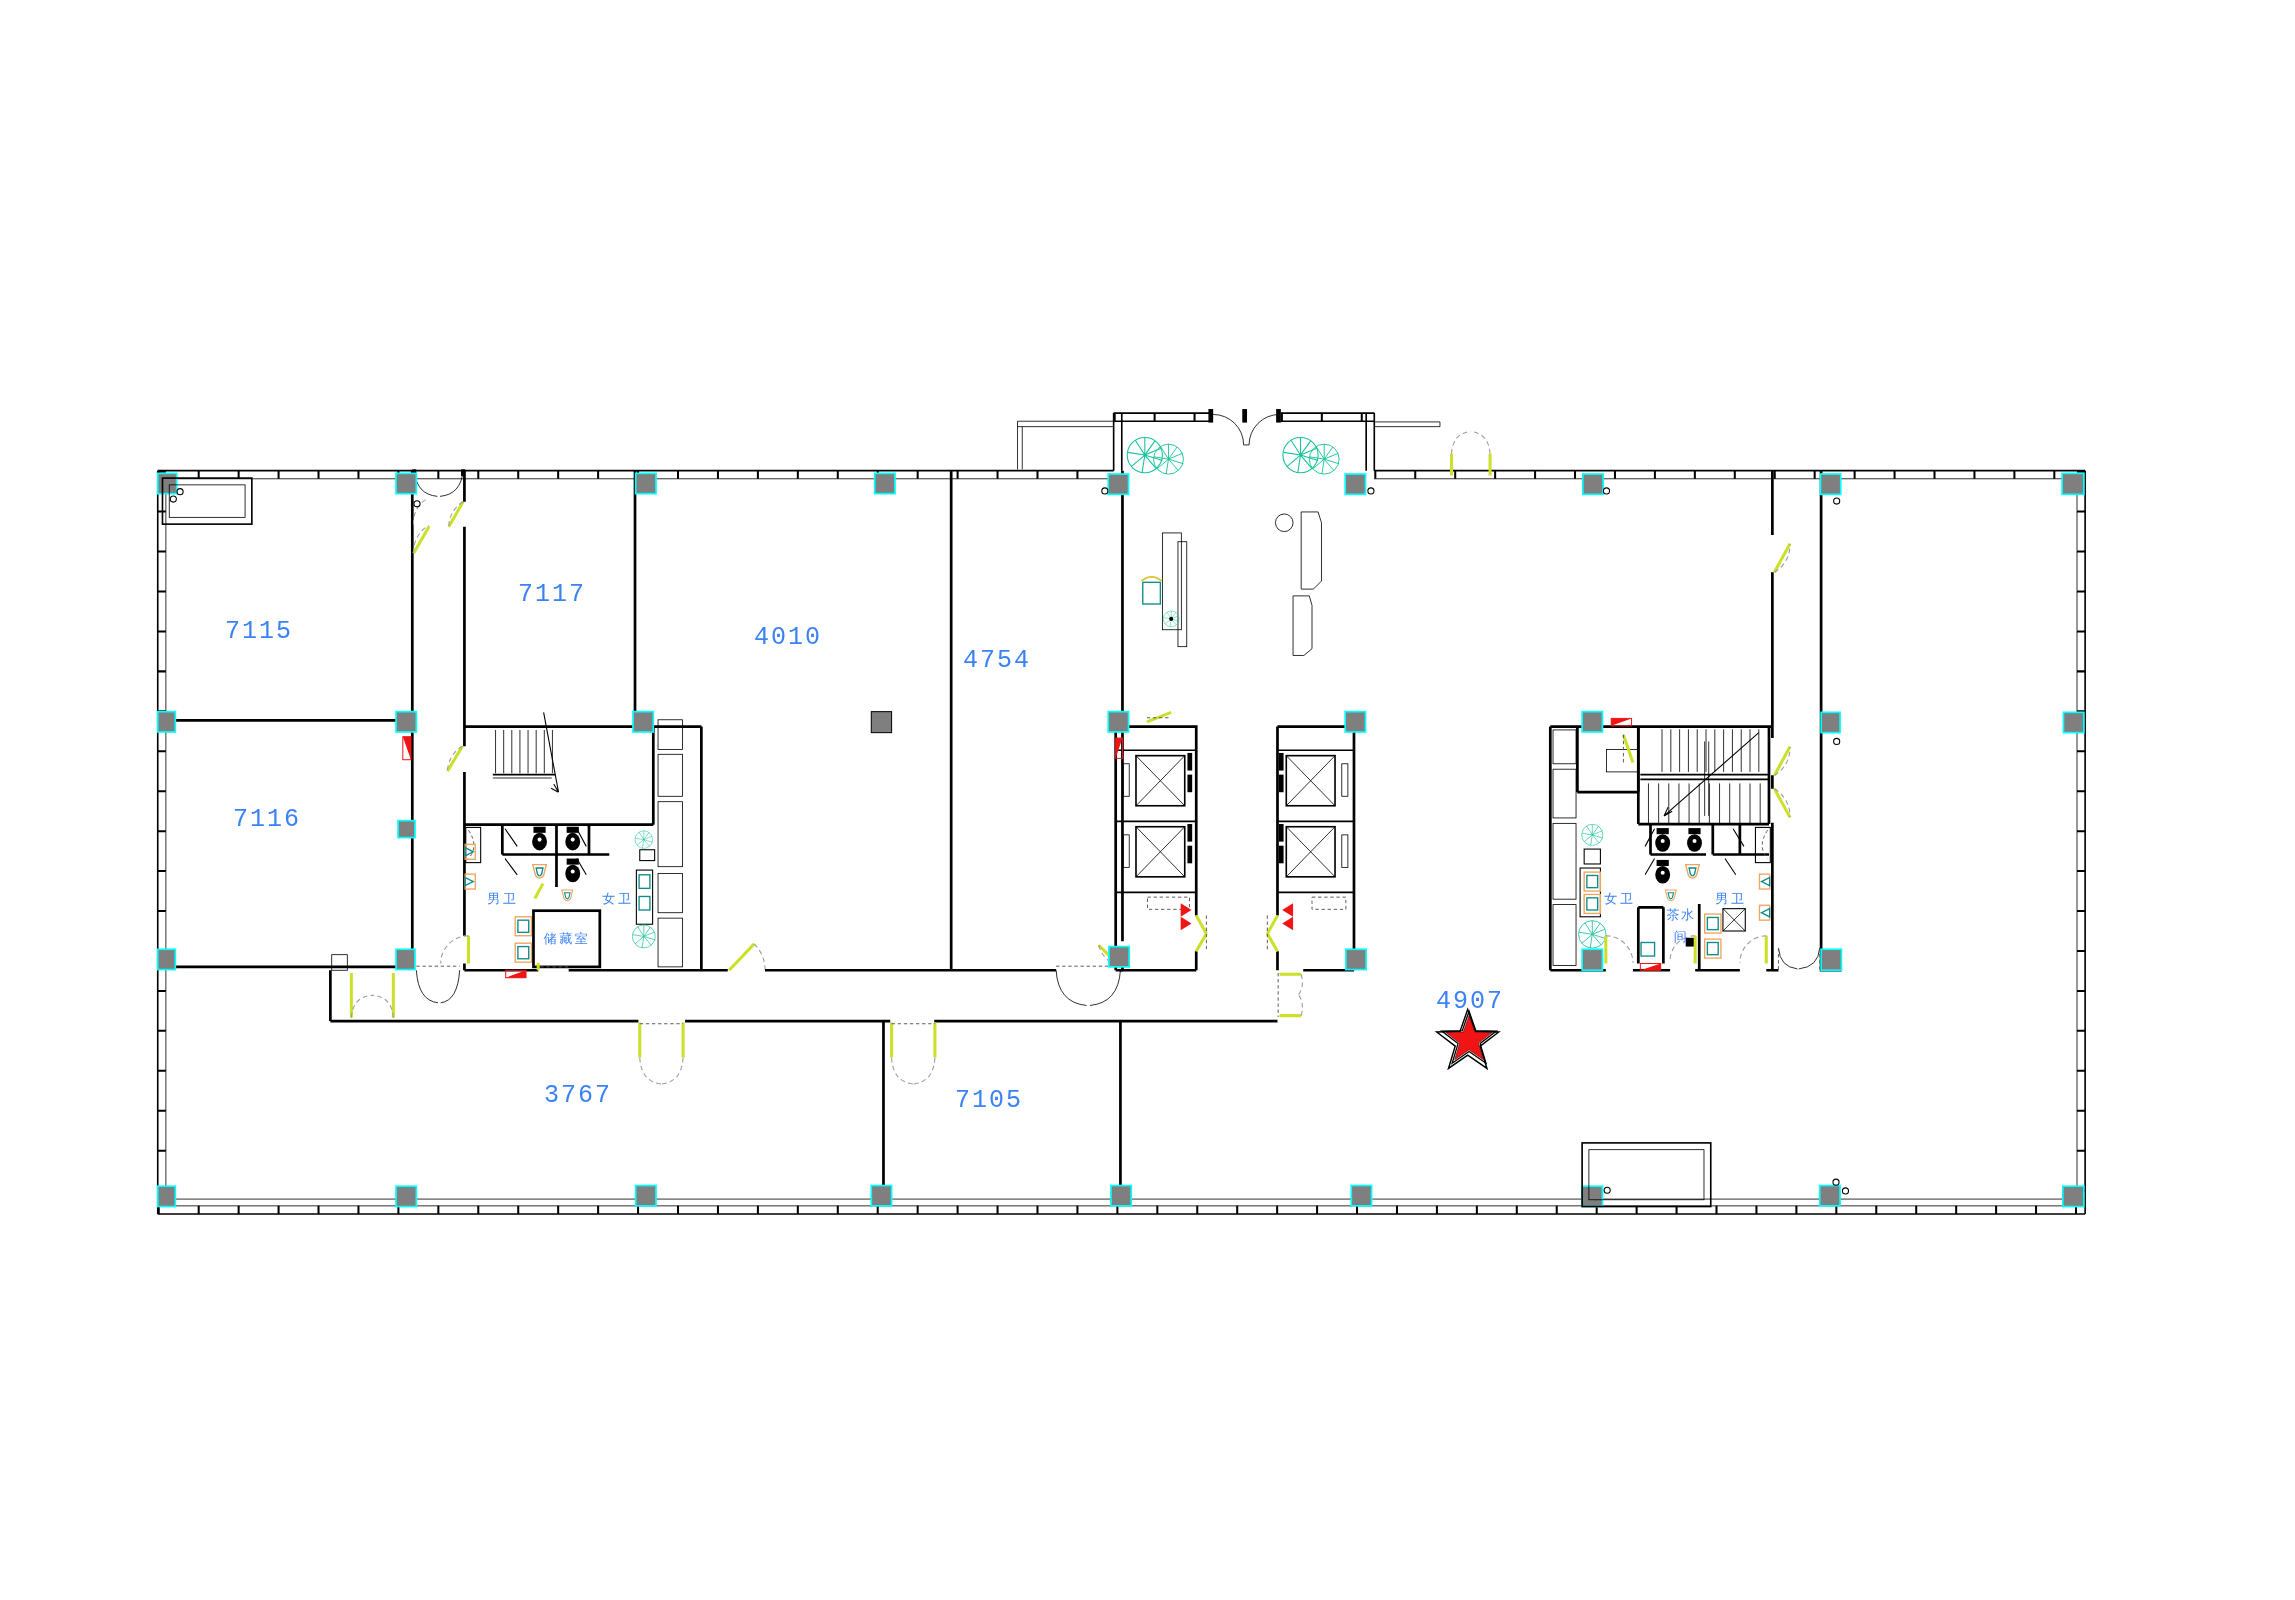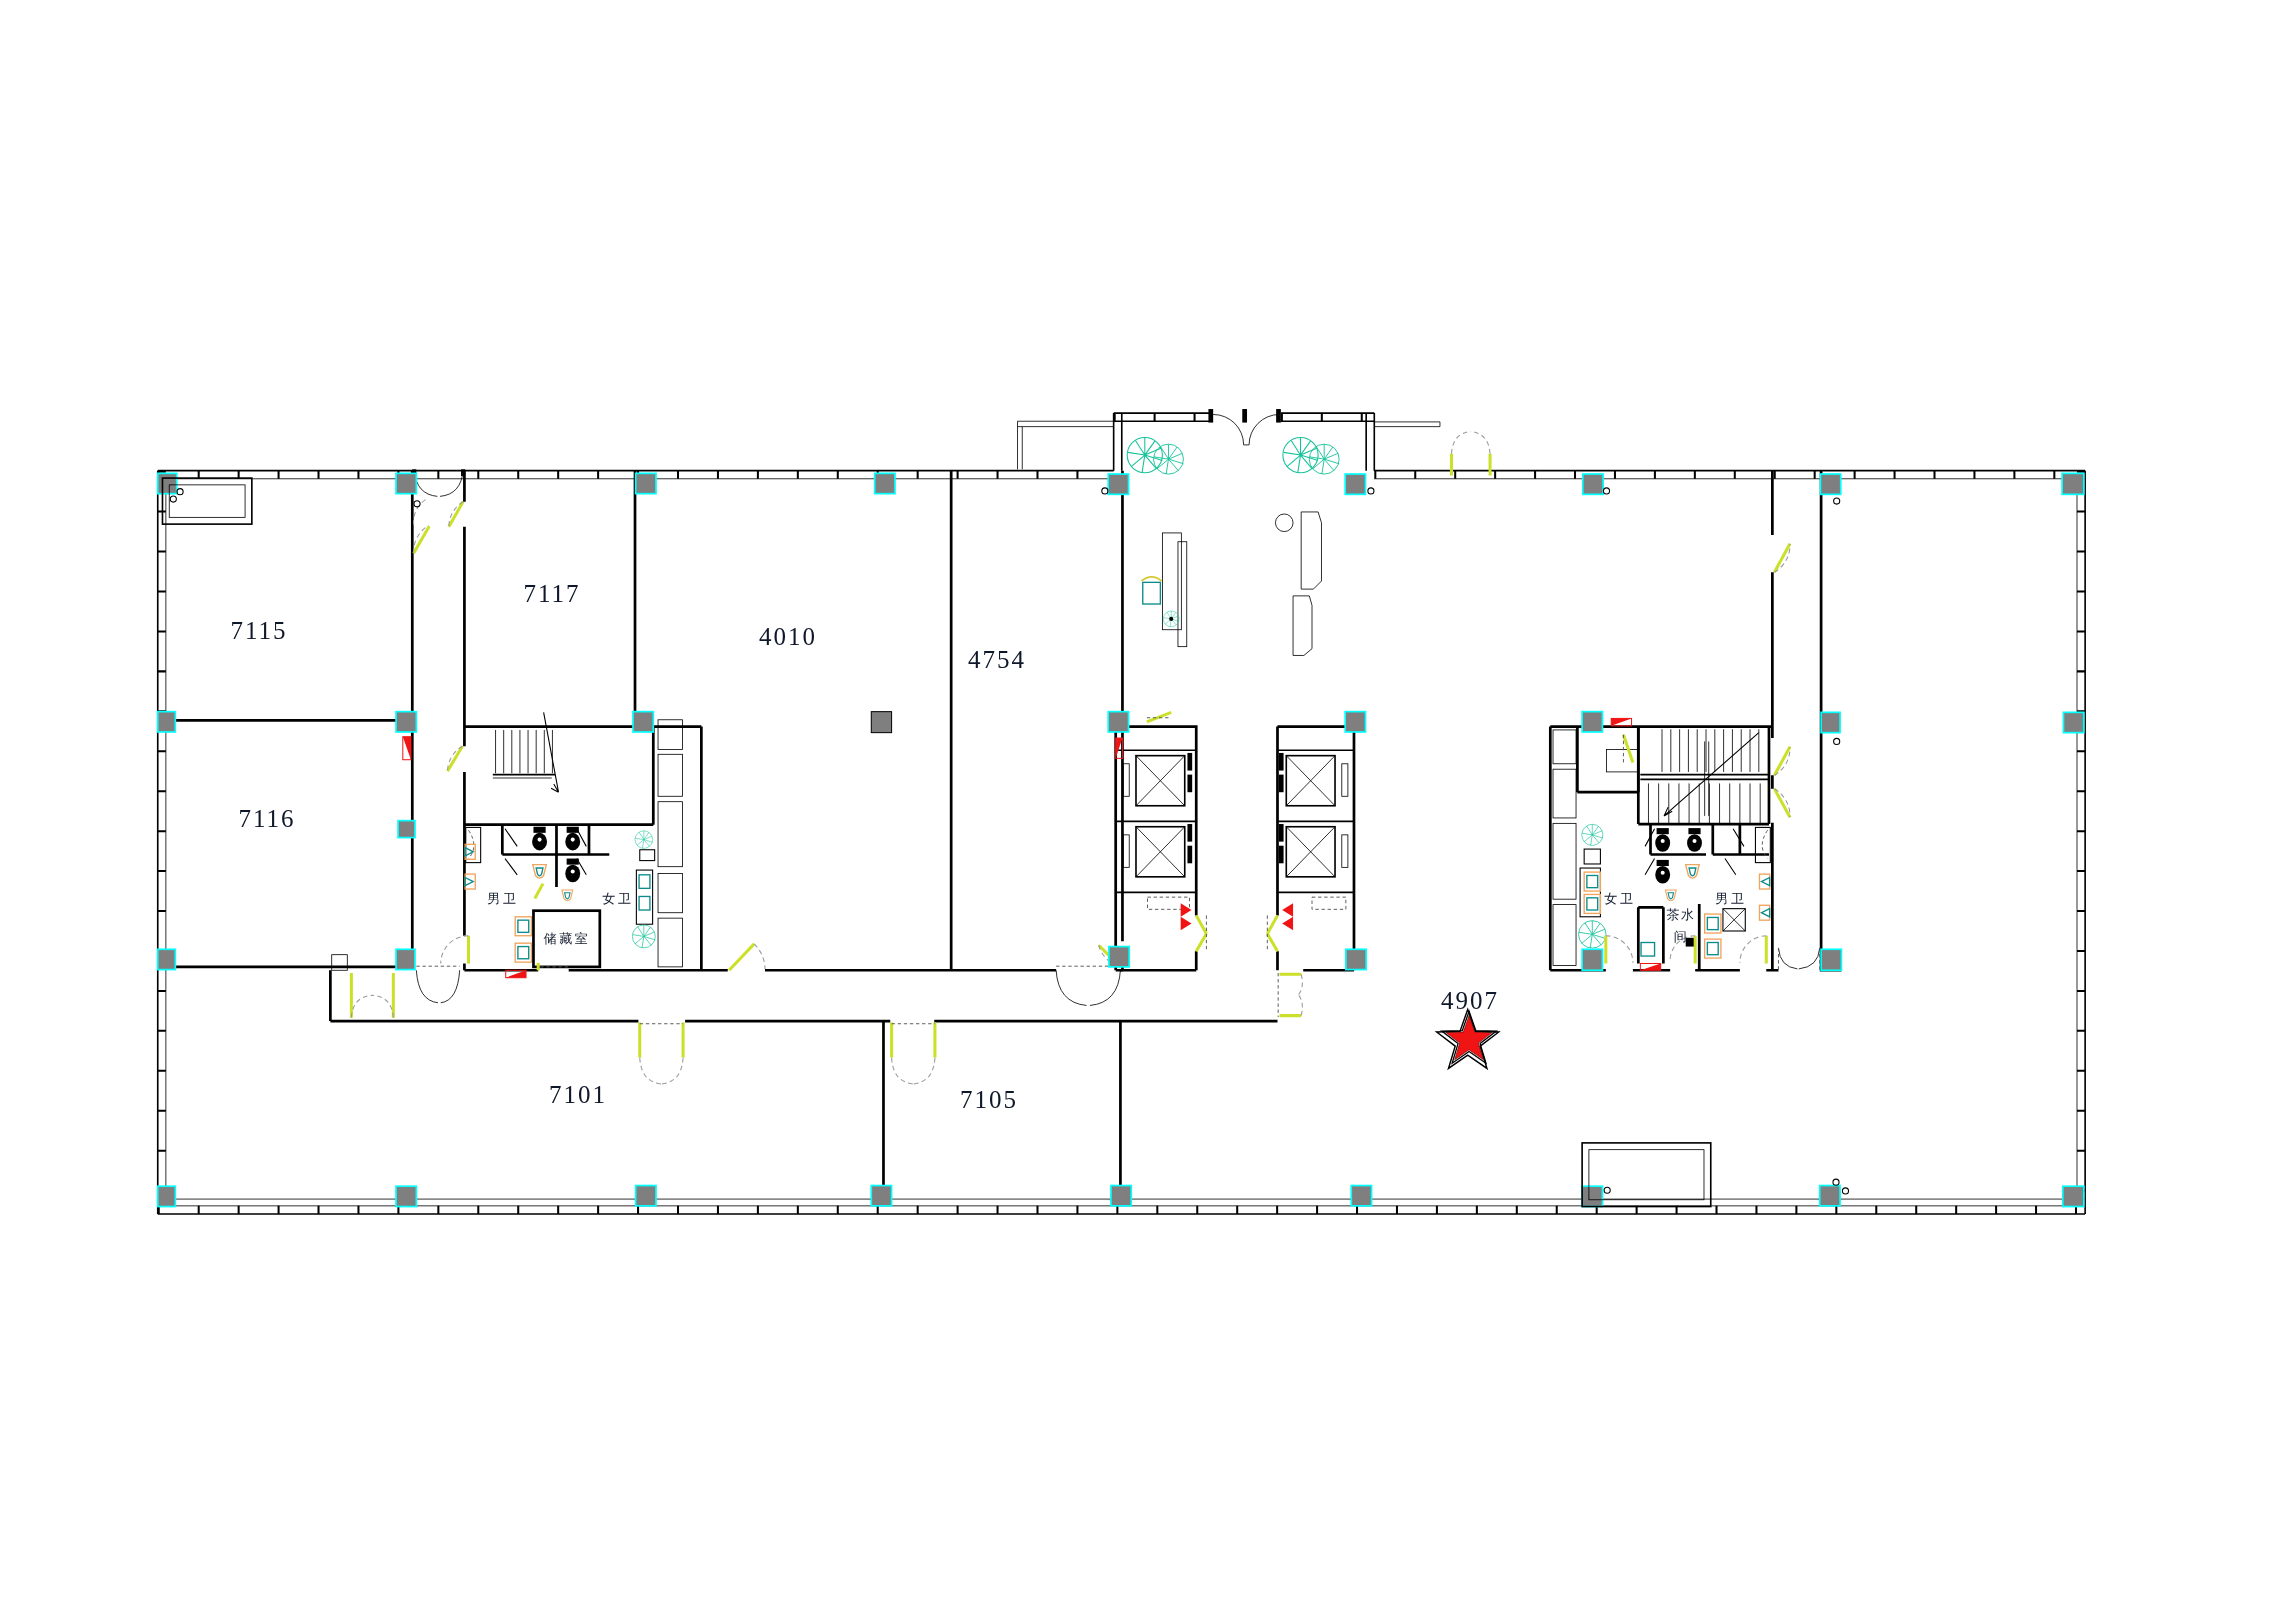--- a/index.html
+++ b/index.html
@@ -1,20 +1,20 @@
 <!DOCTYPE html>
 <html style="font-size:10.8px"><head>
 <meta charset="utf-8">
 <style>
   html,body{margin:0;padding:0;background:#fff;}
   .stage{position:relative;width:2295px;height:1600px;background:#ffffff;overflow:hidden;
          font-family:"Liberation Sans",sans-serif;}
   .stage svg{position:absolute;left:0;top:0;}
-  .lbl{position:absolute;transform:translate(-50%,-50%);color:#0f172a;white-space:nowrap;
-       font-family:Liberation Serif, serif;}
+  .lbl{position:absolute;transform:translate(-50%,-50%);color:#3b82f6;white-space:nowrap;
+       font-family:Liberation Mono, monospace;}
   .num{font-size:25px;letter-spacing:2px;font-weight:400;}
   .zh{font-size:13px;letter-spacing:2.7px;}
   .zhs{font-size:13px;letter-spacing:1.4px;}
   
   .k1{stroke:#000;fill:none;stroke-width:1.2px;}
   .k2{stroke:#000;fill:none;stroke-width:2.4px;}
   .k4{stroke:#000;fill:none;stroke-width:4px;}
   .tick{stroke:#000;fill:none;stroke-width:12px;stroke-dasharray:3 56;}
   .col{fill:#7f7f7f;stroke:#00ffff;stroke-width:2.5px;}
   .colb{fill:#7f7f7f;stroke:#000;stroke-width:1.5px;}
@@ -440,21 +440,21 @@
     <polygon points="2170,1500 2161.5,1524.3 2135.8,1524.9 2156.2,1540.5 2148.8,1565.1 2170,1550.5 2191.2,1565.1 2183.8,1540.5 2204.2,1524.9 2178.5,1524.3" transform="translate(2170 1536) scale(1.18) translate(-2170 -1536)" fill="none" stroke="#000" stroke-width="1.6"></polygon>
     <polygon points="2170,1500 2161.5,1524.3 2135.8,1524.9 2156.2,1540.5 2148.8,1565.1 2170,1550.5 2191.2,1565.1 2183.8,1540.5 2204.2,1524.9 2178.5,1524.3" transform="translate(2168 1539) scale(1.34) translate(-2170 -1536)" fill="none" stroke="#000" stroke-width="1.6"></polygon>
   </g>
 </svg>
 
   <div class="lbl num" style="left:259px;top:631px">7115</div>
   <div class="lbl num" style="left:267px;top:819px">7116</div>
   <div class="lbl num" style="left:552px;top:594px">7117</div>
   <div class="lbl num" style="left:788px;top:637px">4010</div>
   <div class="lbl num" style="left:997px;top:660px">4754</div>
-  <div class="lbl num" style="left:578px;top:1095px">7101</div>
+  <div class="lbl num" style="left:578px;top:1095px">3767</div>
   <div class="lbl num" style="left:989px;top:1100px">7105</div>
   <div class="lbl num" style="left:1470px;top:1001px">4907</div>
 
   <div class="lbl zh" style="left:503px;top:899px">男卫</div>
   <div class="lbl zh" style="left:618px;top:899px">女卫</div>
   <div class="lbl zh" style="left:567px;top:939px">储藏室</div>
   <div class="lbl zh" style="left:1620px;top:899px">女卫</div>
   <div class="lbl zh" style="left:1731px;top:899px">男卫</div>
   <div class="lbl zhs" style="left:1681px;top:915px">茶水</div>
   <div class="lbl zhs" style="left:1681px;top:937px">间</div>

